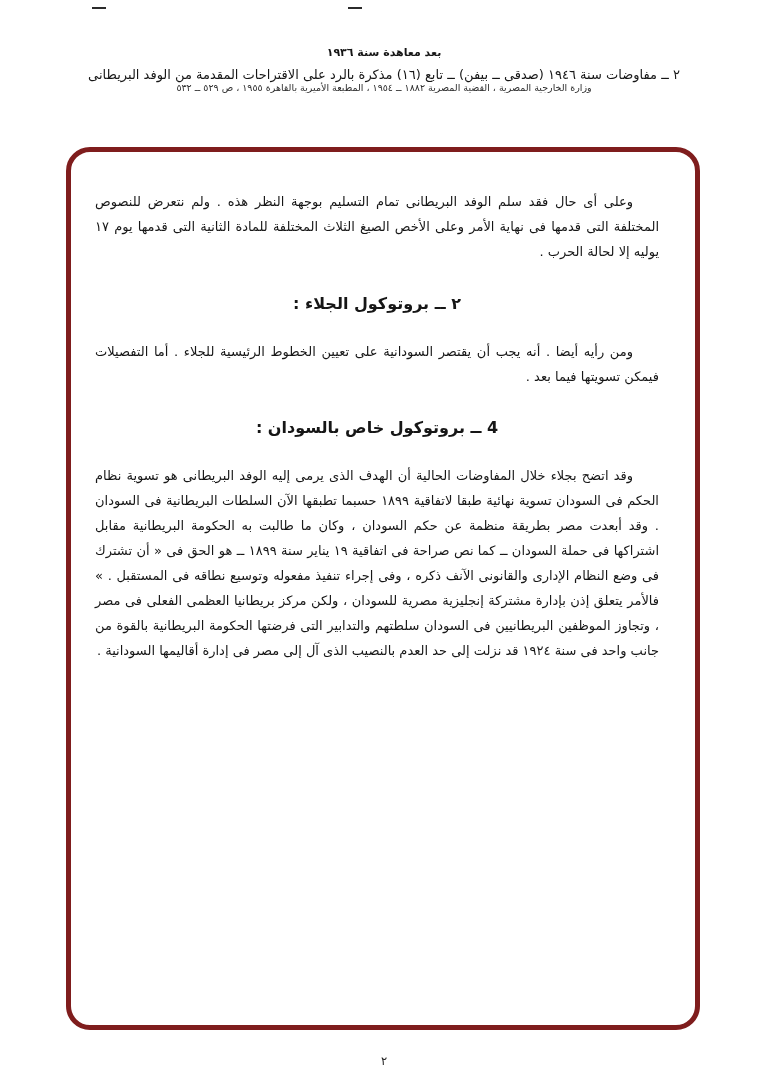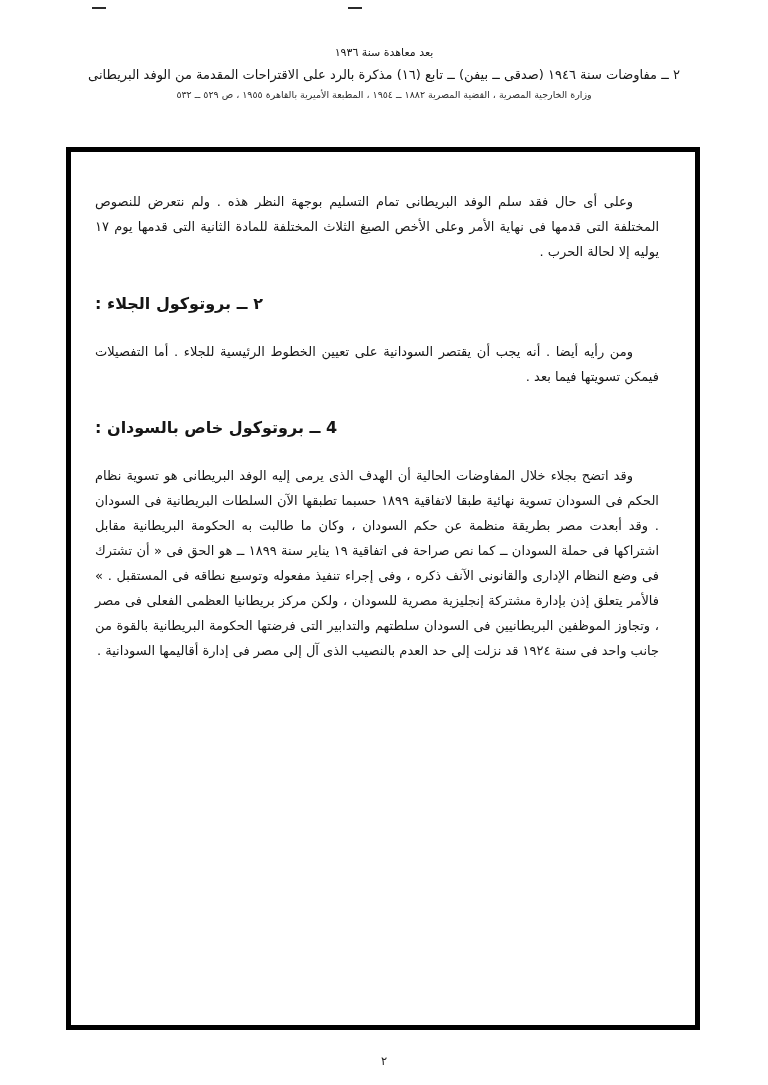--- a/index.html
+++ b/index.html
@@ -17,44 +17,44 @@
   .mark { position: absolute; height: 2px; background: #2b2b2b; }
   .mark1 { left: 92px;  top: 7px; width: 14px; }
   .mark2 { left: 348px; top: 7px; width: 14px; }
 
   .doc-header {
     position: absolute;
     top: 46px; left: 0; right: 0;
     text-align: center;
     direction: rtl;
   }
-  .h-line1 { font-size: 11px;   font-weight: normal; }
+  .h-line1 { font-size: 11px;   font-weight: bold; }
   .h-line2 { font-size: 13px; font-weight: normal; margin-top: 8px; padding: 0 60px; }
-  .h-line3 { font-size: 9.5px;  margin-top: 7px;   color: #2c2c2c; }
+  .h-line3 { font-size: 9.5px;    color: #2c2c2c; }
 
   .highlight-box {
     position: absolute;
     left: 66px; top: 147px;
     width: 634px; height: 883px;
-    border: 5px solid #000000;
-    border-radius: 0;
+    border: 5px solid #7f1d1d;
+    border-radius: 24px;
     overflow: hidden;
     background: #ffffff;
   }
   .content {
     direction: rtl;
     text-align: justify;
     padding: 38px 36px 16px 24px;
     font-size: 13px;
     line-height: 1.92;
   }
   .para { margin: 0 0 13px; text-indent: 2em; }
   .para.quote { text-indent: 0; }
   .section-heading {
-    text-align: left;
+    text-align: center;
     font-weight: bold;
     font-size: 16px;
     margin: 24px 0 20px;
     text-indent: 0;
   }
 
   .page-footer {
     position: absolute;
     top: 1054px; left: 0; right: 0;
     text-align: center;

